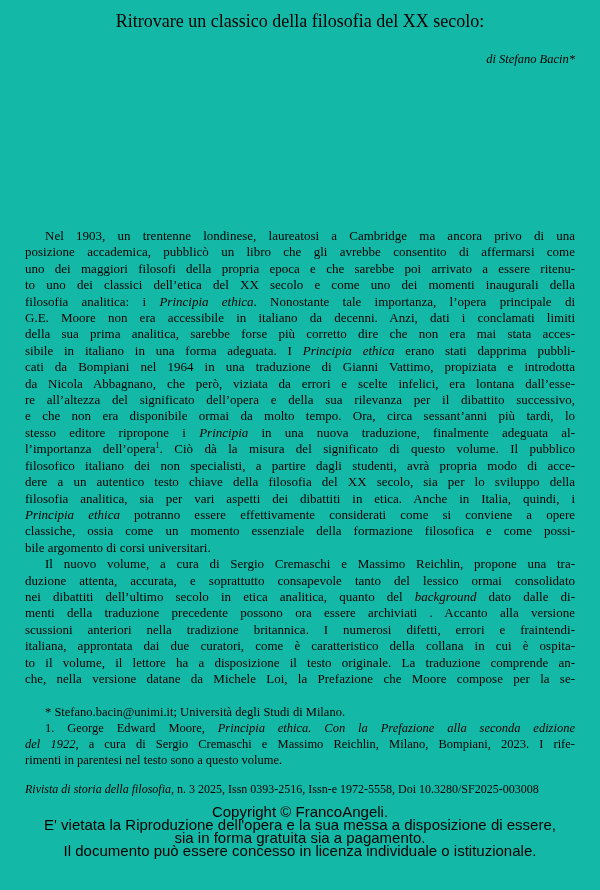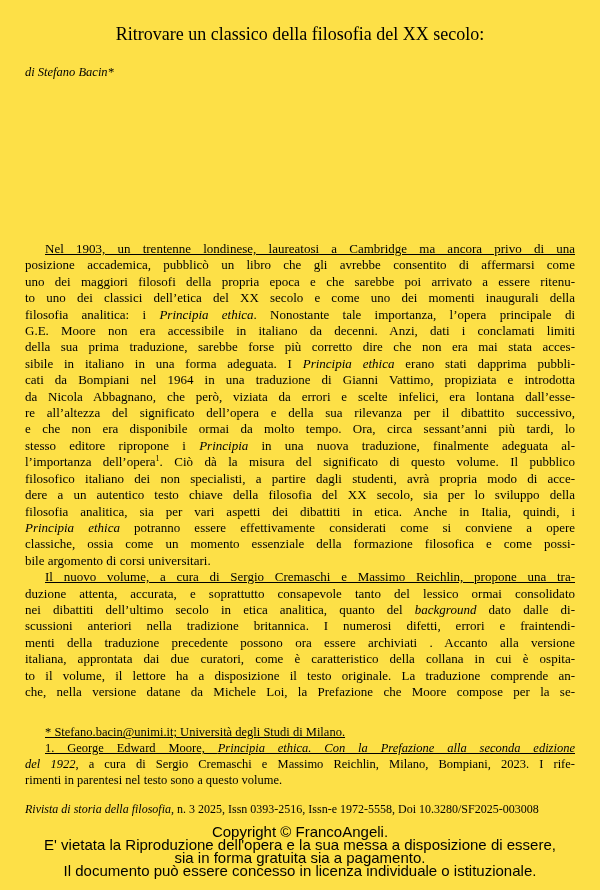--- a/index.html
+++ b/index.html
@@ -1,51 +1,51 @@
 <!DOCTYPE html>
 <html><head>
 <meta charset="utf-8">
 <style>
   html, body { margin: 0; padding: 0; background: #ffffff; }
   .page {
     width: 600px;
     height: 890px;
-    background: #fde047;
+    background: #14b8a6;
     color: #000000;
     font-family: "Liberation Serif", serif;
     box-sizing: border-box;
-    padding: 24px 25px 0 25px;
+    padding: 11px 25px 0 25px;
     overflow: hidden;
     position: relative;
   }
   .title {
     text-align: center;
     font-size: 18px;
     line-height: 20px;
   }
   .byline {
-    text-align: left;
+    text-align: right;
     font-style: italic;
     font-size: 12.5px;
     line-height: 15px;
     margin-top: 21px;
   }
   .body-text {
     margin-top: 161px;
     font-size: 13px;
     line-height: 16.4px;
   }
   .line {
     text-align: justify;
     text-align-last: justify;
   }
   .line.nojust { text-align-last: left; }
-  .line.first { text-indent: 20px; text-decoration: underline; }
+  .line.first { text-indent: 20px; }
   .footnotes {
-    margin-top: 24px;
+    margin-top: 17px;
     font-size: 12.5px;
     line-height: 16px;
   }
   .journal-line {
     margin-top: 13px;
     font-size: 12px;
     line-height: 16px;
     white-space: nowrap;
   }
   .copyright {
@@ -69,41 +69,41 @@
   <div class="byline">di Stefano Bacin*</div>
 
   <div class="body-text">
     <div class="para">
         <div class="line first">Nel 1903, un trentenne londinese, laureatosi a Cambridge ma ancora privo di una</div>
         <div class="line">posizione accademica, pubblicò un libro che gli avrebbe consentito di affermarsi come</div>
         <div class="line">uno dei maggiori filosofi della propria epoca e che sarebbe poi arrivato a essere ritenu-</div>
         <div class="line">to uno dei classici dell’etica del XX secolo e come uno dei momenti inaugurali della</div>
         <div class="line">filosofia analitica: i <i>Principia ethica</i>. Nonostante tale importanza, l’opera principale di</div>
         <div class="line">G.E. Moore non era accessibile in italiano da decenni. Anzi, dati i conclamati limiti</div>
-        <div class="line">della sua prima traduzione, sarebbe forse più corretto dire che non era mai stata acces-</div>
+        <div class="line">della sua prima analitica, sarebbe forse più corretto dire che non era mai stata acces-</div>
         <div class="line">sibile in italiano in una forma adeguata. I <i>Principia ethica</i> erano stati dapprima pubbli-</div>
         <div class="line">cati da Bompiani nel 1964 in una traduzione di Gianni Vattimo, propiziata e introdotta</div>
         <div class="line">da Nicola Abbagnano, che però, viziata da errori e scelte infelici, era lontana dall’esse-</div>
         <div class="line">re all’altezza del significato dell’opera e della sua rilevanza per il dibattito successivo,</div>
         <div class="line">e che non era disponibile ormai da molto tempo. Ora, circa sessant’anni più tardi, lo</div>
         <div class="line">stesso editore ripropone i <i>Principia</i> in una nuova traduzione, finalmente adeguata al-</div>
         <div class="line">l’importanza dell’opera<sup>1</sup>. Ciò dà la misura del significato di questo volume. Il pubblico</div>
         <div class="line">filosofico italiano dei non specialisti, a partire dagli studenti, avrà propria modo di acce-</div>
         <div class="line">dere a un autentico testo chiave della filosofia del XX secolo, sia per lo sviluppo della</div>
         <div class="line">filosofia analitica, sia per vari aspetti dei dibattiti in etica. Anche in Italia, quindi, i</div>
         <div class="line"><i>Principia ethica</i> potranno essere effettivamente considerati come si conviene a opere</div>
         <div class="line">classiche, ossia come un momento essenziale della formazione filosofica e come possi-</div>
         <div class="line nojust">bile argomento di corsi universitari.</div>
       </div>
     <div class="para">
         <div class="line first">Il nuovo volume, a cura di Sergio Cremaschi e Massimo Reichlin, propone una tra-</div>
         <div class="line">duzione attenta, accurata, e soprattutto consapevole tanto del lessico ormai consolidato</div>
         <div class="line">nei dibattiti dell’ultimo secolo in etica analitica, quanto del <i>background</i> dato dalle di-</div>
+        <div class="line">menti della traduzione precedente possono ora essere archiviati . Accanto alla versione</div>
         <div class="line">scussioni anteriori nella tradizione britannica. I numerosi difetti, errori e fraintendi-</div>
-        <div class="line">menti della traduzione precedente possono ora essere archiviati . Accanto alla versione</div>
         <div class="line">italiana, approntata dai due curatori, come è caratteristico della collana in cui è ospita-</div>
         <div class="line">to il volume, il lettore ha a disposizione il testo originale. La traduzione comprende an-</div>
         <div class="line">che, nella versione datane da Michele Loi, la Prefazione che Moore compose per la se-</div>
       </div>
   </div>
 
   <div class="footnotes">
     <div class="para">
         <div class="line first nojust">* Stefano.bacin@unimi.it; Università degli Studi di Milano.</div>
       </div>

